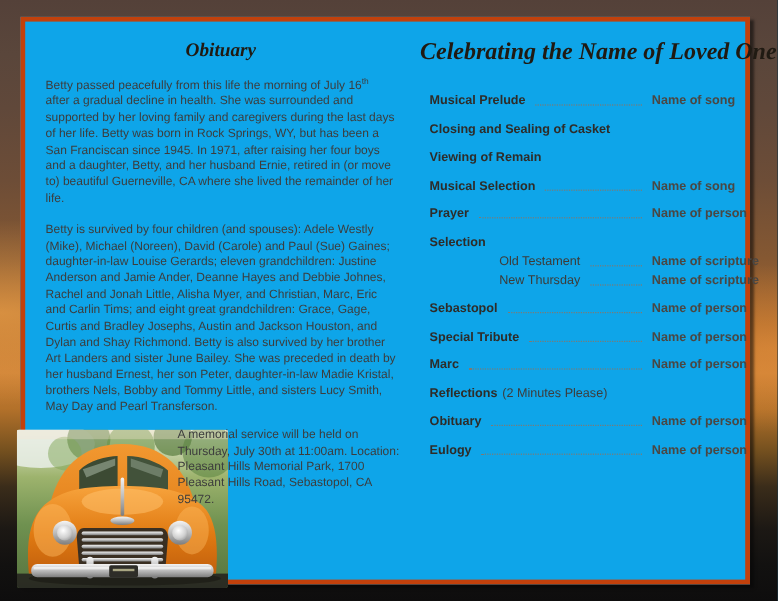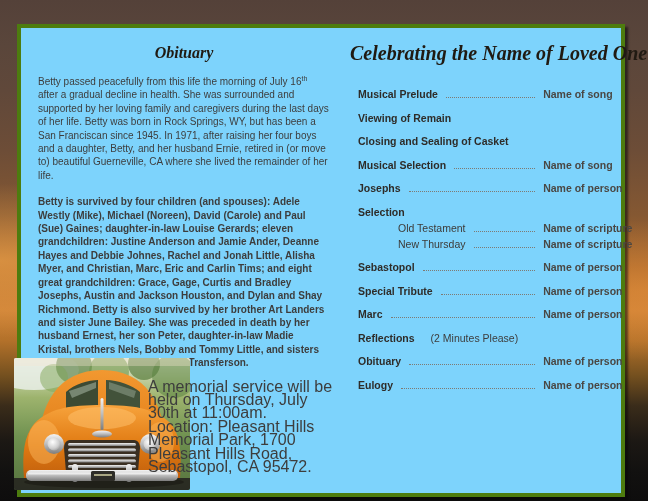--- a/index.html
+++ b/index.html
@@ -13,58 +13,58 @@
     background:
       radial-gradient(ellipse 60% 22% at 0% 52%, rgba(255,176,80,.55), rgba(255,176,80,0) 70%),
       radial-gradient(ellipse 55% 20% at 100% 58%, rgba(240,150,60,.45), rgba(240,150,60,0) 70%),
       linear-gradient(180deg,
         #544139 0%, #5a463b 9%, #60483a 18%, #6d4d37 30%,
         #855832 43%, #ae6b2d 54%, #cb8036 62%, #b3712a 68%,
         #74501f 75%, #3a2c1a 81%, #1c1814 88%, #121110 94%, #0e0d0d 100%);
   }
   
   .panel{
-    position:absolute;left:17px;top:24px;width:600px;height:465px;
-    background:#7dd3fc;border:4px solid #4d7c0f;
+    position:absolute;left:17px;top:14px;width:600px;height:465px;
+    background:#0ea5e9;border:4px solid #c2410c;
     box-shadow:3px 3px 2px rgba(8,8,8,.55);
     display:flex;
   }
   .col-left{width:312px;padding:0 3px 0 17px;box-sizing:border-box;}
   .col-right{flex:1;padding:0 26px 0 25px;box-sizing:border-box;}
   .page-title{
     font-family:"Liberation Serif",serif;font-style:italic;font-weight:bold;
     color:#201a12;text-align:center;margin:0;
   }
   .title-left{font-size:16px;margin-top:16px;}
   .title-right{font-size:20px;margin-top:14px;white-space:nowrap;margin-left:-8px;margin-right:-8px;}
   .obit-text{
     font-size:10px;line-height:13.4px;color:#3d3d3d;margin:0;
     text-align:left;
   }
   .para1{margin-top:13px;}
-  .para2{margin-top:13px;font-weight:bold;}
+  .para2{margin-top:13px;}
   .obit-text sup{font-size:7px;line-height:0;}
   .memorial{
-    font-size:16px;line-height:13.4px;color:#3d3d3d;
+    font-size:10px;line-height:13.4px;color:#3d3d3d;
     margin-top:10px;margin-left:110px;width:186px;position:relative;z-index:4;
   }
   
   .service-list{margin-top:22px;}
   .svc-row{
     display:flex;align-items:center;
     font-size:10.5px;line-height:14px;margin-bottom:9.5px;
   }
   .svc-label{font-weight:bold;color:#2e2c29;white-space:nowrap;}
-  .svc-suffix{color:#3d3d3d;margin-left:16px;white-space:nowrap;text-align:center;}
+  .svc-suffix{color:#3d3d3d;margin-left:4px;white-space:nowrap;text-align:center;}
   .leader{
     flex:1;margin:0 8px 3px 8px;align-self:flex-end;
     border-bottom:1.6px dotted #7e7a73;height:9px;
   }
   .svc-value{width:96px;flex-shrink:0;color:#4a4743;font-weight:bold;white-space:nowrap;}
-  .svc-sub{margin-left:40px;margin-bottom:2px;font-size:10.5px;}
+  .svc-sub{margin-left:58px;margin-bottom:2px;font-size:10.5px;}
   .svc-sub .svc-label{font-weight:normal;color:#3d3b38;}
   .scripture-group{margin-bottom:9.5px;}
   .scripture-group .svc-row{margin-bottom:2px;}
   
   .car-photo{
     position:absolute;left:14px;top:358px;width:176px;height:132px;
     z-index:3;border-radius:2px;overflow:hidden;
   }
   .car-photo svg{display:block;}
 </style>
@@ -90,35 +90,35 @@
       <div class="service-list">
 
         <div class="svc-row">
           <span class="svc-label">Musical Prelude</span>
           <span class="leader"></span>
           <span class="svc-value">Name of song</span>
         </div>
 
 
         <div class="svc-row">
+          <span class="svc-label">Closing and Sealing of Casket</span>
+        </div>
+
+        <div class="svc-row">
           <span class="svc-label">Viewing of Remain</span>
         </div>
 
         <div class="svc-row">
-          <span class="svc-label">Closing and Sealing of Casket</span>
-        </div>
-
-        <div class="svc-row">
           <span class="svc-label">Musical Selection</span>
           <span class="leader"></span>
           <span class="svc-value">Name of song</span>
         </div>
 
         <div class="svc-row">
-          <span class="svc-label">Josephs</span>
+          <span class="svc-label">Prayer</span>
           <span class="leader"></span>
           <span class="svc-value">Name of person</span>
         </div>
 
         <div class="scripture-group">
           <div class="svc-row">
             <span class="svc-label">Selection</span>
           </div>
           <div class="svc-row svc-sub">
             <span class="svc-label">Old Testament</span>

